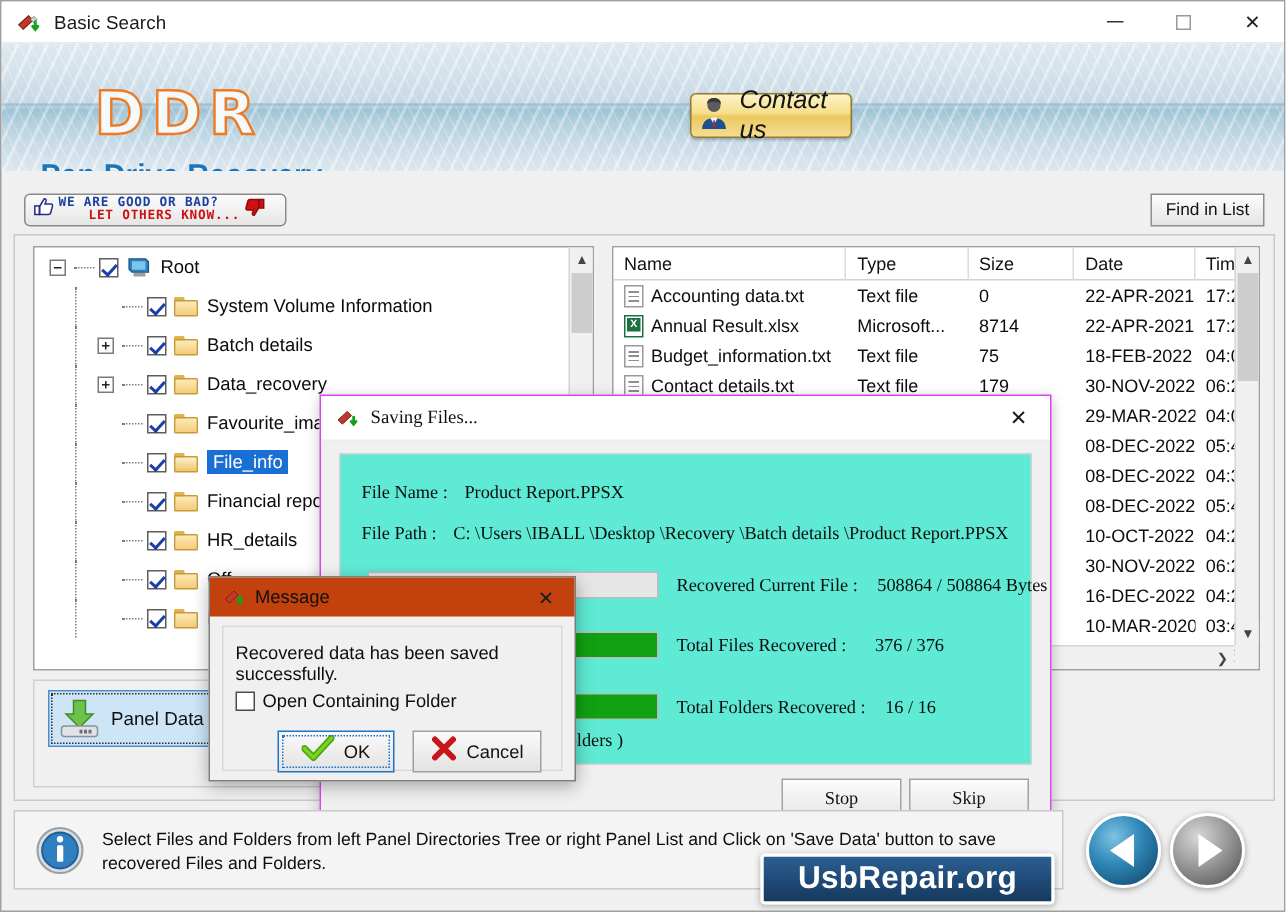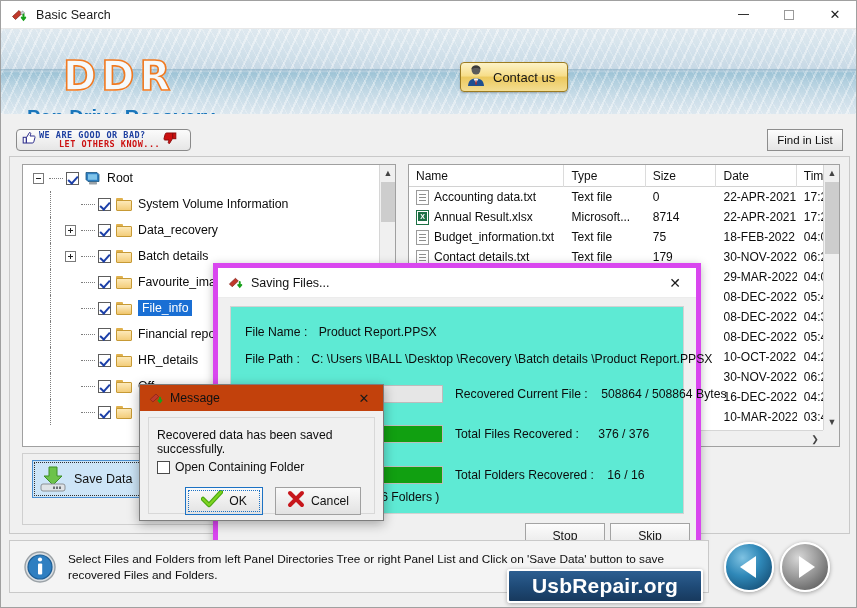--- a/index.html
+++ b/index.html
@@ -74,21 +74,21 @@
     font-family: "Liberation Sans", sans-serif;
   }
   .contact-btn {
     position: absolute; left: 459px; top: 33px; width: 108px; height: 30px;
     border: 1px solid #9c7b20; border-radius: 4px;
     background: linear-gradient(180deg, #fdf3c8 0%, #f7de8a 45%, #ecc95e 52%, #f3dd92 100%);
     display: flex; align-items: center; padding-left: 4px;
     box-shadow: 0 1px 2px rgba(0,0,0,.25);
     cursor: pointer;
   }
-  .contact-label { font-size: 13px; color: #141414; margin-left: 6px; }
+  .contact-label { font-size: 17px; color: #141414; margin-left: 6px; font-style: italic; }
 
   
   .feedback {
     position: absolute; left: 15px; top: 128px; width: 175px; height: 22px;
     border: 1px solid #8a8a8a; border-radius: 4px;
     background: linear-gradient(180deg,#fbfbfb,#e6e6e6);
     display: flex; align-items: center; cursor: pointer;
   }
   .fb-text { font-size: 8.5px; font-weight: bold; line-height: 9px; font-family: "DejaVu Sans Mono", monospace; }
   .fb-l1 { color: #1d3fa0; letter-spacing: .5px; }
@@ -229,22 +229,23 @@
     background: #cde5f7; border: 1px solid #4b8fd0;
     outline: 1px dotted #2f2f2f; outline-offset: -3px;
     display: flex; align-items: center; cursor: pointer;
   }
   .save-icon { width: 30px; height: 28px; margin-left: 5px; flex: none; position: relative; }
   .save-label { font-size: 12.5px; color: #111; margin-left: 6px; }
 
   
   .dlg-save {
     position: absolute; left: 212px; top: 262px; width: 488px; height: 288px;
-    background: #f0f0f0; border: 5px solid #d946ef;
+    background: #f0f0f0; border: 1px solid #d946ef;
     box-shadow: 0 2px 9px rgba(0,0,0,.26);
+    font-family: Liberation Serif, serif;
   }
   .dlg-title {
     height: 30px; background: #ffffff; display: flex; align-items: center;
     border-bottom: 1px solid #ececec;
   }
   .dlg-title .ico { width: 17px; height: 17px; margin-left: 9px; margin-right: 7px; flex: none; }
   .dlg-title .txt { font-size: 12.5px; color: #111; }
   .dlg-close {
     margin-left: auto; width: 42px; height: 30px; display: flex;
     align-items: center; justify-content: center; font-size: 14px; color: #1a1a1a; cursor: pointer;
@@ -435,33 +436,33 @@
           <div class="tnode">
             <span class="guide"></span>
             <span style="width:32px;flex:none;"></span>
             <span class="expander plus"></span>
             <span class="dots"></span>
             <span class="cbox checked"></span>
             <span class="folder">
               <i class="tab"></i>
               <i class="body"></i>
             </span>
-            <span class="tlabel">Data_recovery</span>
+            <span class="tlabel">Batch details</span>
           </div>
           <div class="tnode">
             <span class="guide"></span>
             <span style="width:32px;flex:none;"></span>
             <span class="expander plus"></span>
             <span class="dots"></span>
             <span class="cbox checked"></span>
             <span class="folder">
               <i class="tab"></i>
               <i class="body"></i>
             </span>
-            <span class="tlabel">Batch details</span>
+            <span class="tlabel">Data_recovery</span>
           </div>
           <div class="tnode">
             <span class="guide"></span>
             <span style="width:32px;flex:none;"></span>
             <span class="expander none"></span>
             <span class="dots"></span>
             <span class="cbox checked"></span>
             <span class="folder">
               <i class="tab"></i>
               <i class="body"></i>
@@ -647,21 +648,21 @@
             <div class="lp-td" style="width:74px"></div>
             <div class="lp-td" style="width:84px">16-DEC-2022</div>
             <div class="lp-td" style="width:44px">04:20</div>
           </div>
           <div class="lp-row">
             <div class="lp-td" style="width:163px">
               <span class="fileicon fi-txt"></span>
             </div>
             <div class="lp-td" style="width:85px"></div>
             <div class="lp-td" style="width:74px"></div>
-            <div class="lp-td" style="width:84px">10-MAR-2022</div>
+            <div class="lp-td" style="width:84px">10-MAR-2020</div>
             <div class="lp-td" style="width:44px">03:47</div>
           </div>
           <div class="lp-row">
             <div class="lp-td" style="width:163px">
               <span class="fileicon fi-txt"></span>
             </div>
             <div class="lp-td" style="width:85px"></div>
             <div class="lp-td" style="width:74px"></div>
             <div class="lp-td" style="width:84px">26-MAR-2019</div>
             <div class="lp-td" style="width:44px">09:50</div>
@@ -683,21 +684,21 @@
       <div class="save-btn">
         <span class="save-icon">
           <svg width="30" height="28" viewBox="0 0 30 28">
             <path d="M11 2h8v9h5l-9 9-9-9h5z" fill="#6cc24a" stroke="#3d8f26" stroke-width="1"></path>
             <rect x="3" y="19" width="24" height="7" rx="2" fill="#dfe3e6" stroke="#8c9195" stroke-width="1"></rect>
             <rect x="15" y="21.5" width="2" height="2.5" fill="#6b7074"></rect>
             <rect x="18" y="21.5" width="2" height="2.5" fill="#6b7074"></rect>
             <rect x="21" y="21.5" width="2" height="2.5" fill="#6b7074"></rect>
           </svg>
         </span>
-        <span class="save-label">Save Data</span>
+        <span class="save-label">Panel Data</span>
       </div>
     </div>
   </div>
 
   <div class="dlg-save">
     <div class="dlg-title">
       <span class="ico">
         <svg viewBox="0 0 18 18" width="17" height="17">
           <path d="M2.5 10.5 L9 4.5 L12 7.5 L5.5 13.5 Z" fill="#c0392b" stroke="#7b1f16" stroke-width="0.7"></path>
           <path d="M13.5 8.5 L13.5 13 M11.8 11.6 L13.5 13.6 L15.2 11.6" stroke="#17a01a" stroke-width="2" fill="none" stroke-linecap="round"></path>

